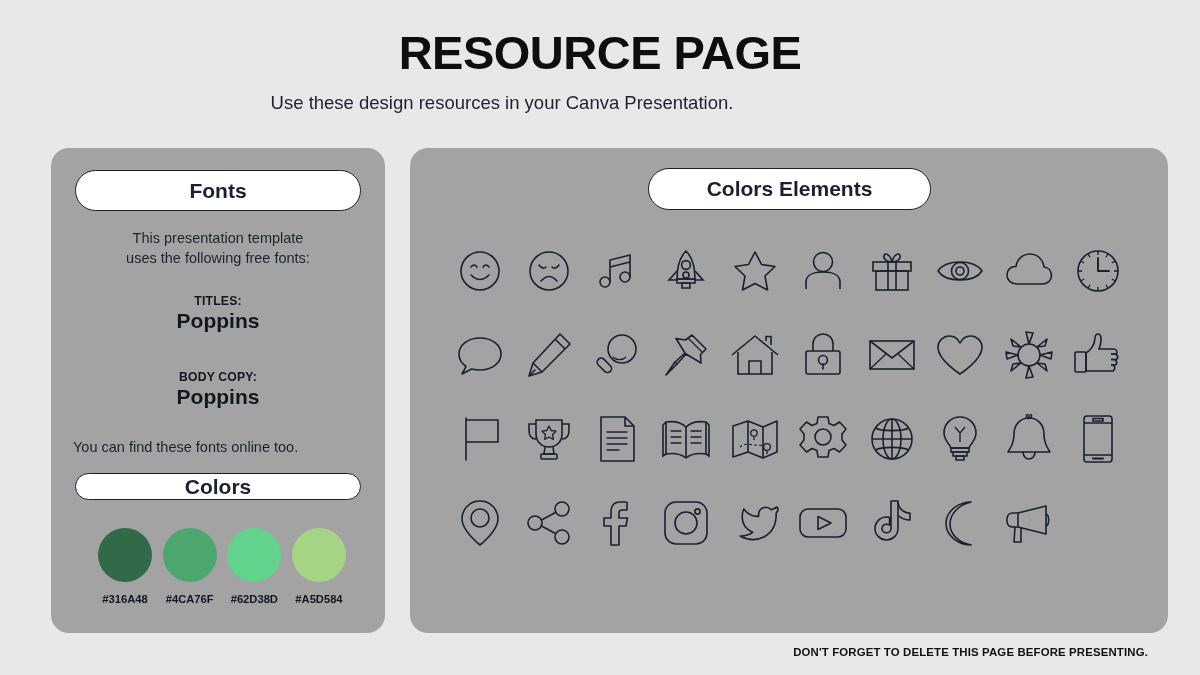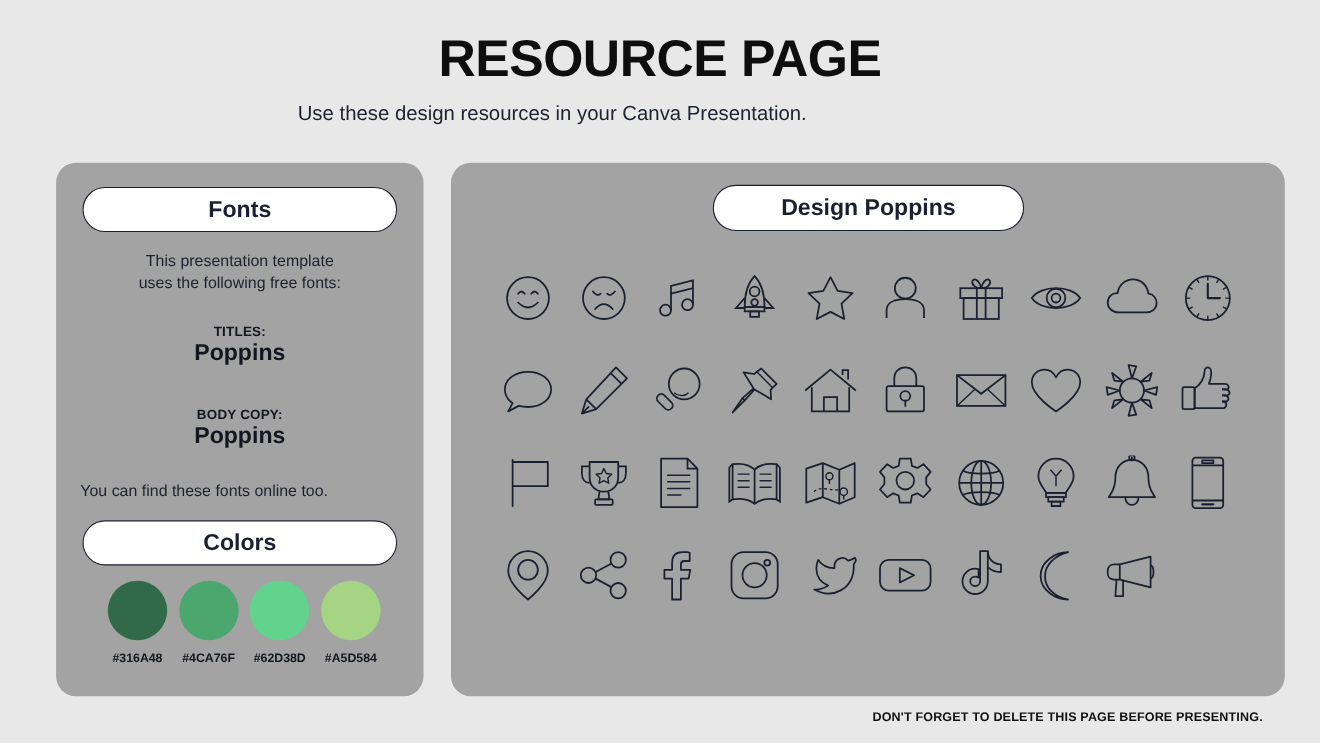--- a/index.html
+++ b/index.html
@@ -32,21 +32,21 @@
   .card-left  { left: 51px;  top: 148px; width: 334px; height: 485px; }
   .card-right { left: 410px; top: 148px; width: 758px; height: 485px; }
 
   
   .pill {
     border: 1.6px solid #1b2030; border-radius: 24px;
     background: #fff; display: flex; align-items: center; justify-content: center;
     font-weight: 700; color: #1b2030;
   }
   .pill-fonts  { position: absolute; left: 24px; top: 22px;  width: 286px; height: 41px; font-size: 21px; }
-  .pill-colors { position: absolute; left: 24px; top: 325px; width: 286px; height: 41px; font-size: 21px; }
+  .pill-colors { position: absolute; left: 24px; top: 325px; width: 286px; height: 27px; font-size: 21px; }
   .pill-elements { position: absolute; left: 238px; top: 20px; width: 283px; height: 42px; font-size: 21px; }
 
   
   .fonts-desc {
     position: absolute; left: 22px; top: 80px; width: 290px;
     text-align: center; font-size: 14.5px; line-height: 1.38; color: #1d2230;
   }
   .font-role { position: absolute; width: 290px; left: 22px; text-align: center; }
   .font-role .role-label {
     font-size: 12.2px; font-weight: 700; letter-spacing: 0.2px; color: #12161f;
@@ -139,21 +139,21 @@
       <div class="swatch-item">
         <div class="swatch-dot" style="background: rgb(165, 213, 132);"></div>
         <div class="swatch-hex">#A5D584</div>
       </div>
     </div>
   </div>
 
   <div class="card card-right">
 
     <div class="pill pill-elements">
-      <span>Design Poppins</span>
+      <span>Colors Elements</span>
     </div>
 
     <div class="icon-grid">
 
       <div class="icon-cell">
         <svg width="50" height="50" viewBox="0 0 50 50" fill="none" stroke="#1b2030" stroke-width="1.6">
           <circle cx="25" cy="25" r="19"></circle>
           <path d="M16 21 q3 -4 6 0" stroke-linecap="round"></path>
           <path d="M28 21 q3 -4 6 0" stroke-linecap="round"></path>
           <path d="M16 29 q9 9 18 0" stroke-linecap="round"></path>

